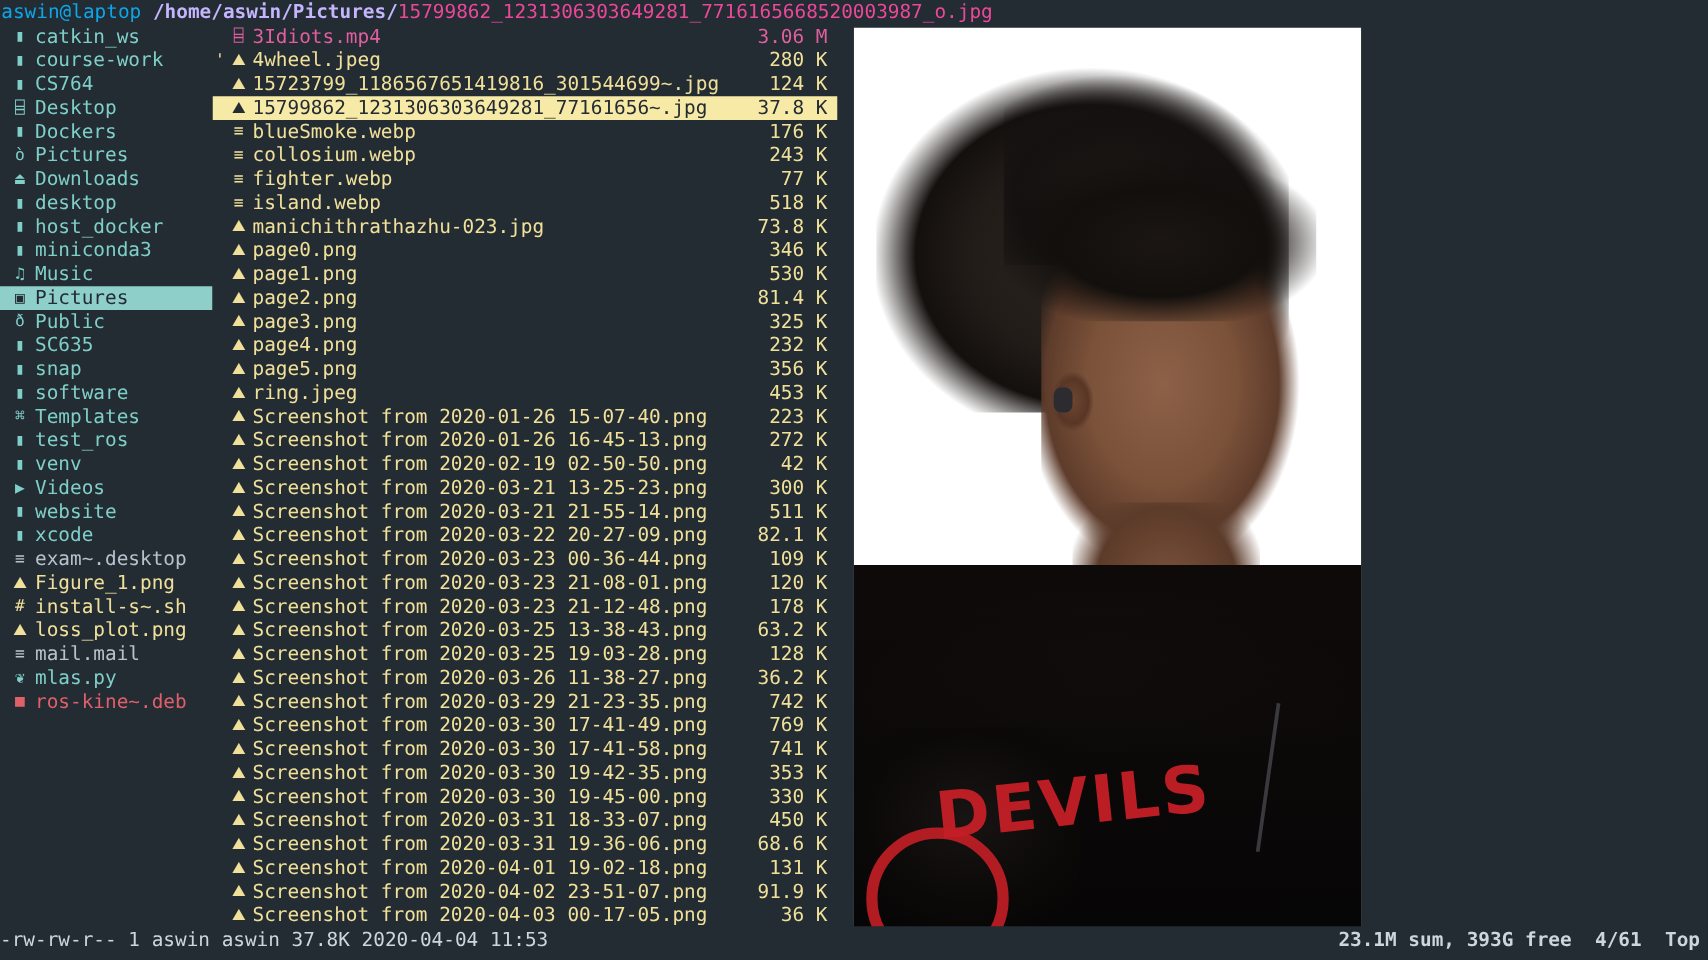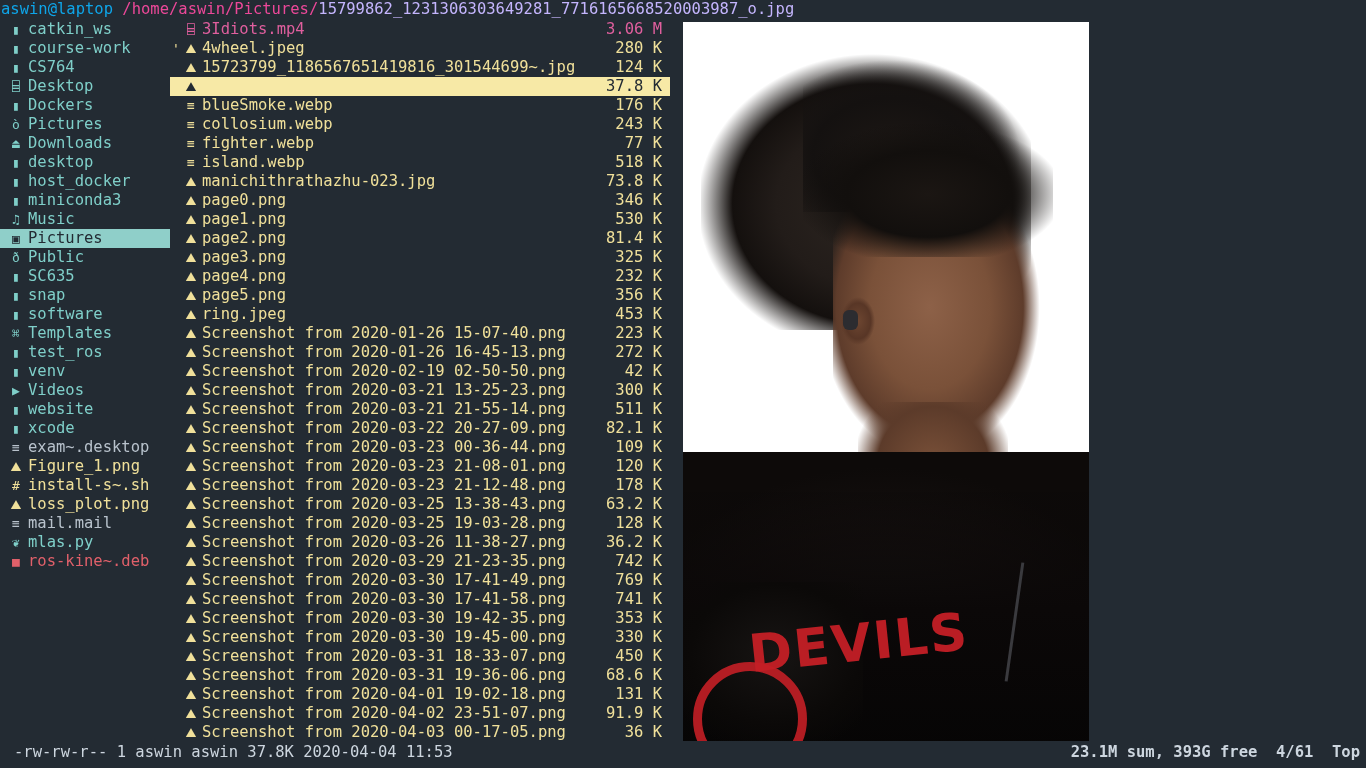--- a/index.html
+++ b/index.html
@@ -13,22 +13,22 @@
   }
   .screen{position:relative;width:1366px;height:768px;background:#232b33;}
 
   
   .titlebar{
     position:absolute;left:0;top:0;width:1366px;height:20px;
     white-space:pre;overflow:hidden;
     padding-left:1px;box-sizing:border-box;
   }
   .t-user{color:#0ea5e9;}
-  .t-path{color:#ec4899;}
-  .t-file{color:#c4b5fd;}
+  .t-path{color:#c4b5fd;font-weight:bold;}
+  .t-file{color:#ec4899;}
 
   
   .panes{position:absolute;left:0;top:20px;width:1366px;height:720px;}
 
   .pane-left{
     position:absolute;left:0;top:0;width:170px;height:720px;
     overflow:hidden;
   }
   .pane-mid{
     position:absolute;left:170px;top:0;width:500px;height:720px;
@@ -136,21 +136,21 @@
     position:absolute;left:120px;top:95px;width:250px;height:140px;
     background:radial-gradient(ellipse 135px 72px at 50% 55%, #1b1613 0%, #120f0d 60%, rgba(18,15,13,0) 100%);
   }
 
   
   .statusbar{
     position:absolute;left:0;top:741px;width:1366px;height:27px;
     background:#232b33;white-space:pre;
   }
   .st-left{
-    position:absolute;left:14px;top:2px;color:#cdd6df;
+    position:absolute;left:0;top:2px;color:#cdd6df;
   }
   .st-right{
     position:absolute;right:6px;top:2px;color:#cdd6df;font-weight:bold;
   }
 </style>
 </head>
 <body>
 
 <div class="screen">
 
@@ -187,21 +187,21 @@
         <div class="row"><span class="ico fileY">⛰</span><span class="nm fileY">loss_plot.png</span></div>
         <div class="row"><span class="ico fileW">≡</span><span class="nm fileW">mail.mail</span></div>
         <div class="row"><span class="ico filePy">❦</span><span class="nm filePy">mlas.py</span></div>
         <div class="row"><span class="ico fileR">■</span><span class="nm fileR">ros-kine~.deb</span></div>
       </div>
 
     <div class="pane-mid" id="pane-mid">
         <div class="row"><span class="mark filePink"></span><span class="ico filePink">⌸</span><span class="nm filePink">3Idiots.mp4</span><span class="sz filePink">3.06 M</span></div>
         <div class="row"><span class="mark fileY">'</span><span class="ico fileY">⛰</span><span class="nm fileY">4wheel.jpeg</span><span class="sz fileY">280 K</span></div>
         <div class="row"><span class="mark fileY"></span><span class="ico fileY">⛰</span><span class="nm fileY">15723799_1186567651419816_301544699~.jpg</span><span class="sz fileY">124 K</span></div>
-        <div class="row sel-mid"><span class="mark fileY"></span><span class="ico fileY">⛰</span><span class="sz fileY">37.8 K</span></div>
+        <div class="row sel-mid"><span class="mark fileY"></span><span class="ico fileY">⛰</span><span class="nm fileY">15799862_1231306303649281_77161656~.jpg</span><span class="sz fileY">37.8 K</span></div>
         <div class="row"><span class="mark fileY"></span><span class="ico fileY">≡</span><span class="nm fileY">blueSmoke.webp</span><span class="sz fileY">176 K</span></div>
         <div class="row"><span class="mark fileY"></span><span class="ico fileY">≡</span><span class="nm fileY">collosium.webp</span><span class="sz fileY">243 K</span></div>
         <div class="row"><span class="mark fileY"></span><span class="ico fileY">≡</span><span class="nm fileY">fighter.webp</span><span class="sz fileY">77 K</span></div>
         <div class="row"><span class="mark fileY"></span><span class="ico fileY">≡</span><span class="nm fileY">island.webp</span><span class="sz fileY">518 K</span></div>
         <div class="row"><span class="mark fileY"></span><span class="ico fileY">⛰</span><span class="nm fileY">manichithrathazhu-023.jpg</span><span class="sz fileY">73.8 K</span></div>
         <div class="row"><span class="mark fileY"></span><span class="ico fileY">⛰</span><span class="nm fileY">page0.png</span><span class="sz fileY">346 K</span></div>
         <div class="row"><span class="mark fileY"></span><span class="ico fileY">⛰</span><span class="nm fileY">page1.png</span><span class="sz fileY">530 K</span></div>
         <div class="row"><span class="mark fileY"></span><span class="ico fileY">⛰</span><span class="nm fileY">page2.png</span><span class="sz fileY">81.4 K</span></div>
         <div class="row"><span class="mark fileY"></span><span class="ico fileY">⛰</span><span class="nm fileY">page3.png</span><span class="sz fileY">325 K</span></div>
         <div class="row"><span class="mark fileY"></span><span class="ico fileY">⛰</span><span class="nm fileY">page4.png</span><span class="sz fileY">232 K</span></div>

